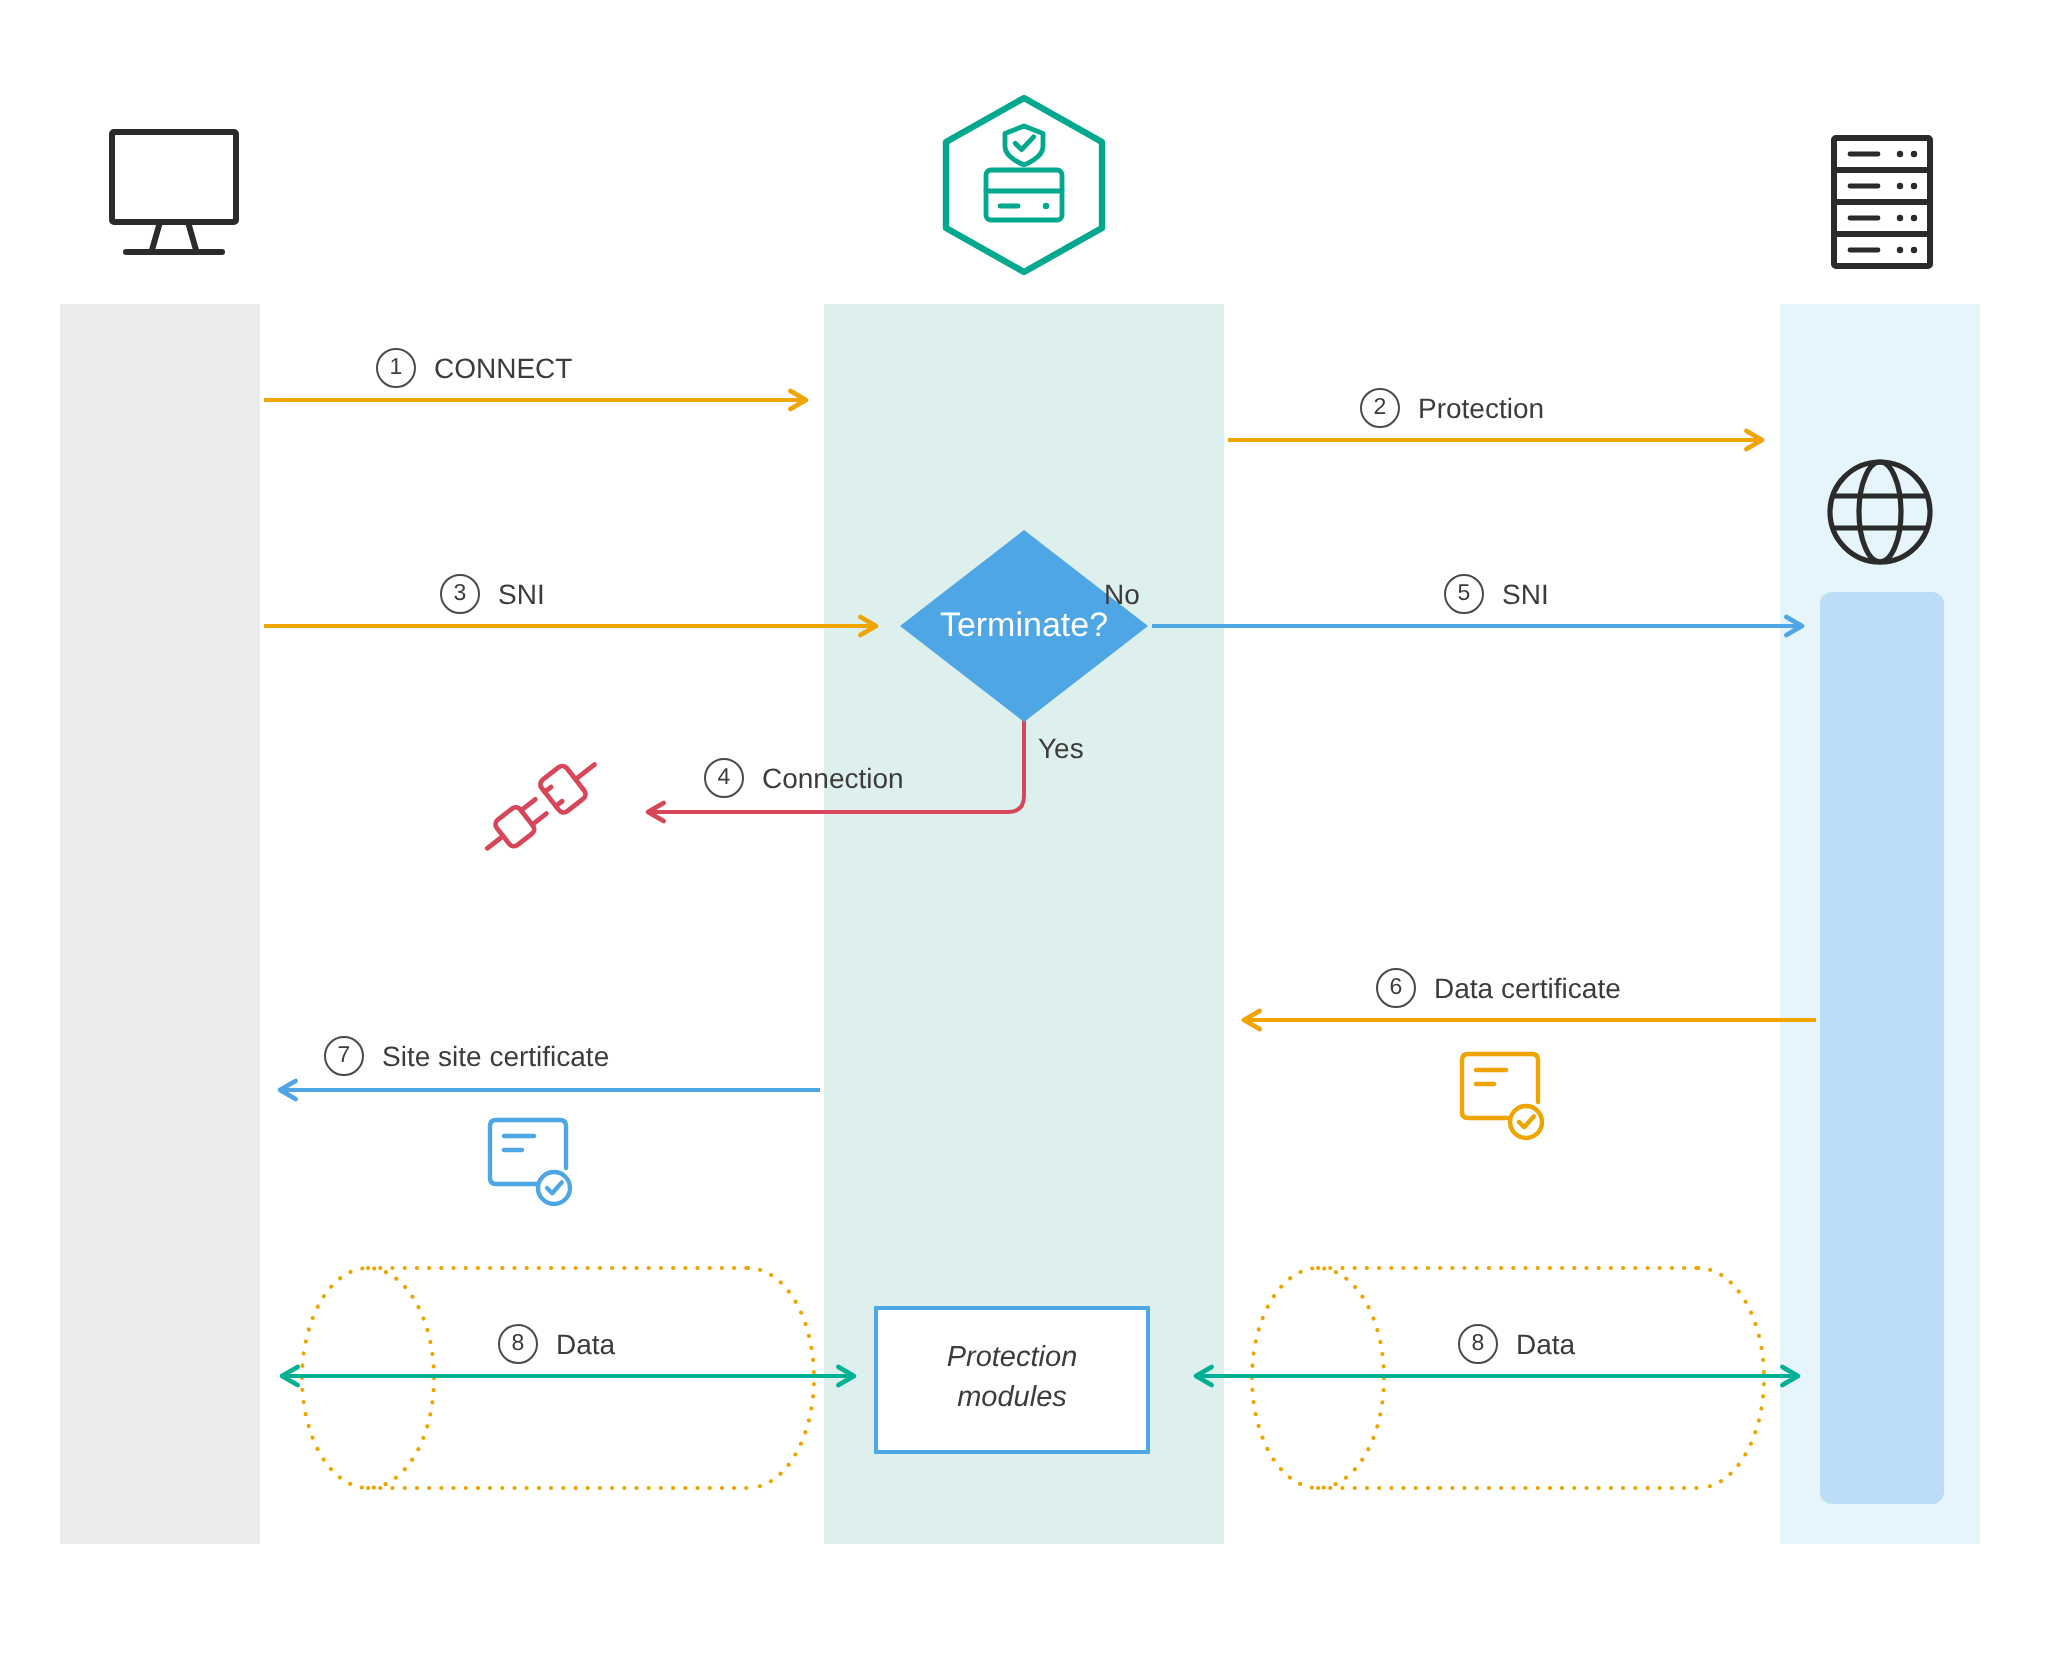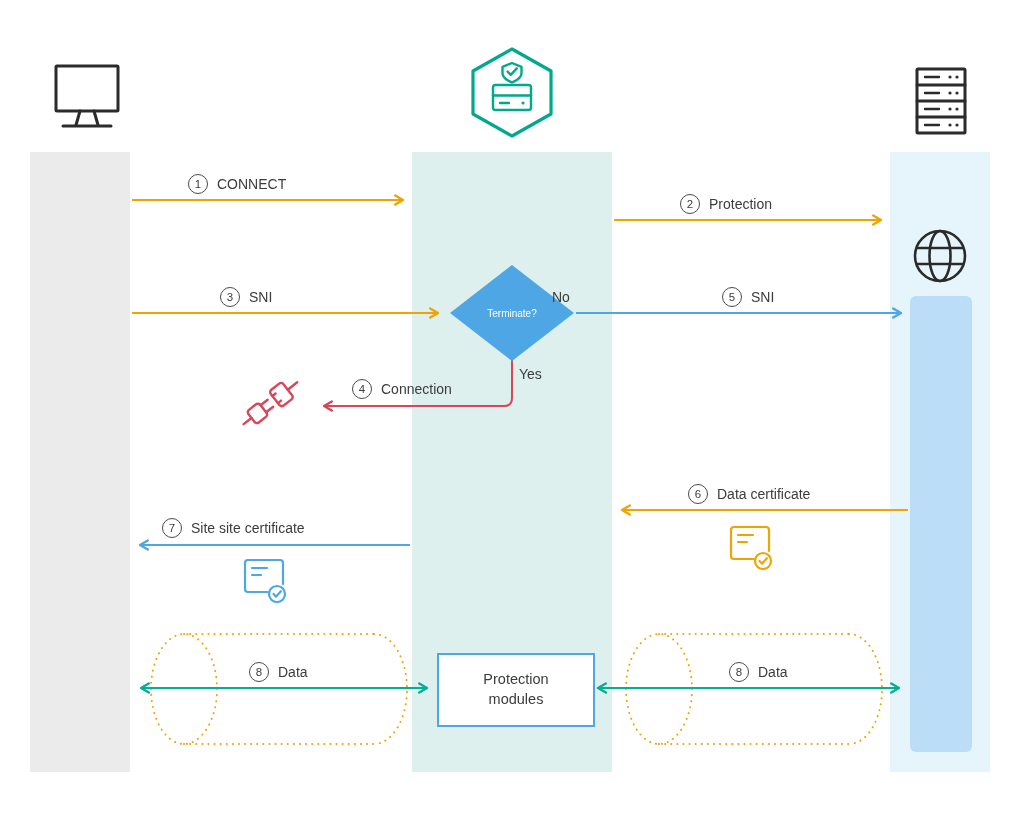--- a/index.html
+++ b/index.html
@@ -25,29 +25,29 @@
   .badge {
     width:20px; height:20px; border:1.2px solid #4a4a4a; border-radius:50%;
     display:inline-flex; align-items:center; justify-content:center;
     font-size:11.5px; background:#ffffff; flex:0 0 auto;
   }
   .flow-note { position:absolute; font-size:14px; color:#3c3c3c; z-index:3; }
 
   .diamond-label {
     position:absolute; left:452px; top:265px; width:120px; height:96px;
     display:flex; align-items:center; justify-content:center;
-    color:#ffffff; font-size:10px; z-index:3;
+    color:#ffffff; font-size:17px; z-index:3;
   }
 
   .protection-box {
-    position:absolute; left:437px; top:653px; width:158px; height:74px;
+    position:absolute; left:437px; top:653px; width:138px; height:74px;
     background:#ffffff; border:2px solid #4ea6e4;
     display:flex; align-items:center; justify-content:center;
     text-align:center; font-size:14.5px; line-height:1.35; color:#3c3c3c;
-    padding:0 26px; z-index:3;
+    padding:0 26px; z-index:3;font-style:italic;
   }
 </style>
 </head>
 <body>
 
 <div class="stage">
 
   <div class="lane lane-client"></div>
   <div class="lane lane-gateway"></div>
   <div class="lane lane-server"></div>

